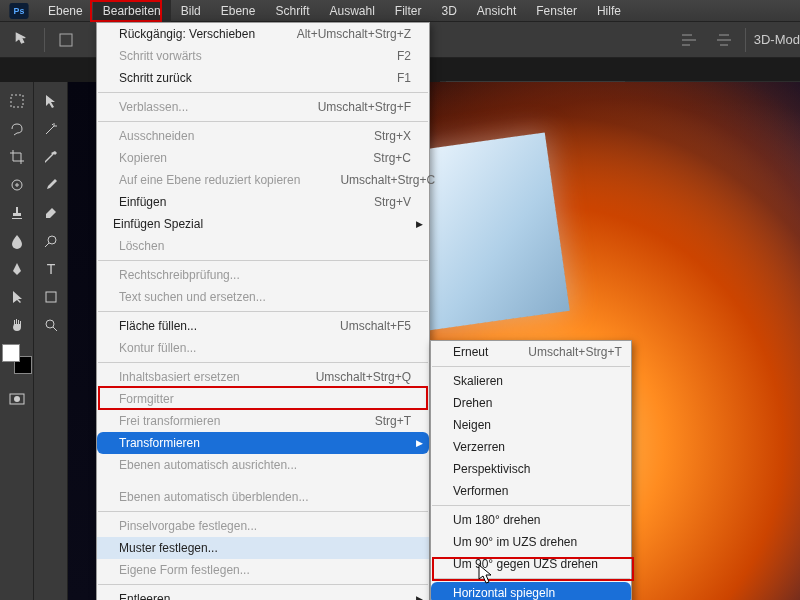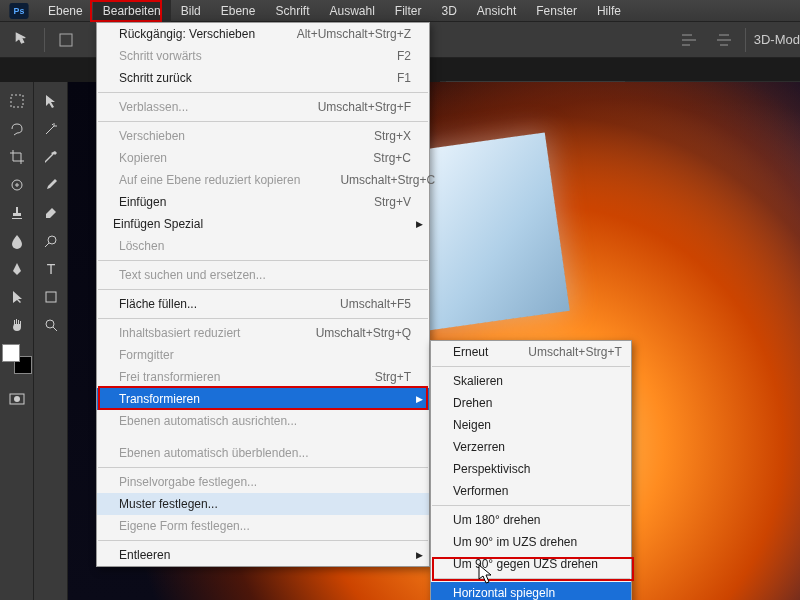--- a/index.html
+++ b/index.html
@@ -36,21 +36,21 @@
     radial-gradient(circle at 75% 45%, #ffdd88 0%, #ff9030 15%, rgba(180,60,0,0.5) 35%, rgba(0,0,0,0) 55%),
     radial-gradient(circle at 90% 60%, #3080ff 0%, #1040a0 20%, rgba(0,20,80,0.5) 40%, rgba(0,0,0,0) 60%),
     linear-gradient(#050510, #0a0a18);
   }
   .ice { position: absolute; left: 340px; top: 60px; width: 150px; height: 180px; transform: rotate(-8deg); background: linear-gradient(135deg, #f0f8ff, #b0d0e8 60%, #88aecc); box-shadow: 0 0 30px rgba(200,230,255,0.4); }
   
   
   .menu { position: absolute; background: #f4f4f4; border: 1px solid #999; font-size: 12px; color: #222; box-shadow: 2px 3px 8px rgba(0,0,0,0.4); }
   .menu-row { display: flex; justify-content: space-between; padding: 2px 18px 2px 22px; line-height: 18px; white-space: nowrap; }
   .menu-row.disabled { color: #9a9a9a; }
-  .menu-row.selected { background: #1a6fd8; color: #fff; }
+  .menu-row.selected { background: #1a6fd8; color: #fff; border-radius: 6px; }
   .menu-row.hover-light { background: #d8e6f4; }
   .menu-row .shortcut { color: #666; padding-left: 40px; }
   .menu-row .arrow { position: absolute; right: 6px; }
   .menu-sep { height: 1px; background: #ccc; margin: 3px 1px; }
   
   #main-menu { top: 22px; left: 96px; width: 334px; }
   #sub-menu  { top: 340px; left: 430px; width: 202px; }
   
   .red-box-transform { position: absolute; top: 386px; left: 98px; width: 330px; height: 24px; border: 2px solid #d40000; pointer-events: none; }
   .red-box-flip { position: absolute; top: 557px; left: 432px; width: 202px; height: 24px; border: 2px solid #d40000; pointer-events: none; }
@@ -249,21 +249,21 @@
       <span>Schritt zurück</span>
       <span class="shortcut">F1</span>
     </div>
     <div class="menu-sep"></div>
     <div class="menu-row disabled" style="position: relative;">
       <span>Verblassen...</span>
       <span class="shortcut">Umschalt+Strg+F</span>
     </div>
     <div class="menu-sep"></div>
     <div class="menu-row disabled" style="position: relative;">
-      <span>Verschieben</span>
+      <span>Ausschneiden</span>
       <span class="shortcut">Strg+X</span>
     </div>
     <div class="menu-row disabled" style="position: relative; gap: 48px;">
       <span>Kopieren</span>
       <span class="shortcut">Strg+C</span>
     </div>
     <div class="menu-row disabled" style="position: relative;">
       <span>Auf eine Ebene reduziert kopieren</span>
       <span class="shortcut">Umschalt+Strg+C</span>
     </div>
@@ -273,30 +273,36 @@
     </div>
     <div class="menu-row" style="position: relative; padding-left: 16px;">
       <span>Einfügen Spezial</span>
       <span class="arrow" style="font-size: 9px;">▶</span>
     </div>
     <div class="menu-row disabled" style="position: relative;">
       <span>Löschen</span>
     </div>
     <div class="menu-sep"></div>
     <div class="menu-row disabled" style="position: relative;">
+      <span>Rechtschreibprüfung...</span>
+    </div>
+    <div class="menu-row disabled" style="position: relative;">
       <span>Text suchen und ersetzen...</span>
     </div>
     <div class="menu-sep"></div>
     <div class="menu-row" style="position: relative; align-items: center;">
       <span>Fläche füllen...</span>
       <span class="shortcut">Umschalt+F5</span>
     </div>
-    <div class="menu-sep"></div>
-    <div class="menu-row disabled" style="position: relative;">
-      <span>Inhaltsbasiert reduziert</span>
+    <div class="menu-row disabled" style="position: relative;">
+      <span>Kontur füllen...</span>
+    </div>
+    <div class="menu-sep"></div>
+    <div class="menu-row disabled" style="position: relative;">
+      <span>Inhaltsbasiert ersetzen</span>
       <span class="shortcut">Umschalt+Strg+Q</span>
     </div>
     <div class="menu-row disabled" style="position: relative;">
       <span>Formgitter</span>
     </div>
     <div class="menu-row disabled" style="position: relative;">
       <span>Frei transformieren</span>
       <span class="shortcut">Strg+T</span>
     </div>
     <div class="menu-row selected" style="position: relative;">

